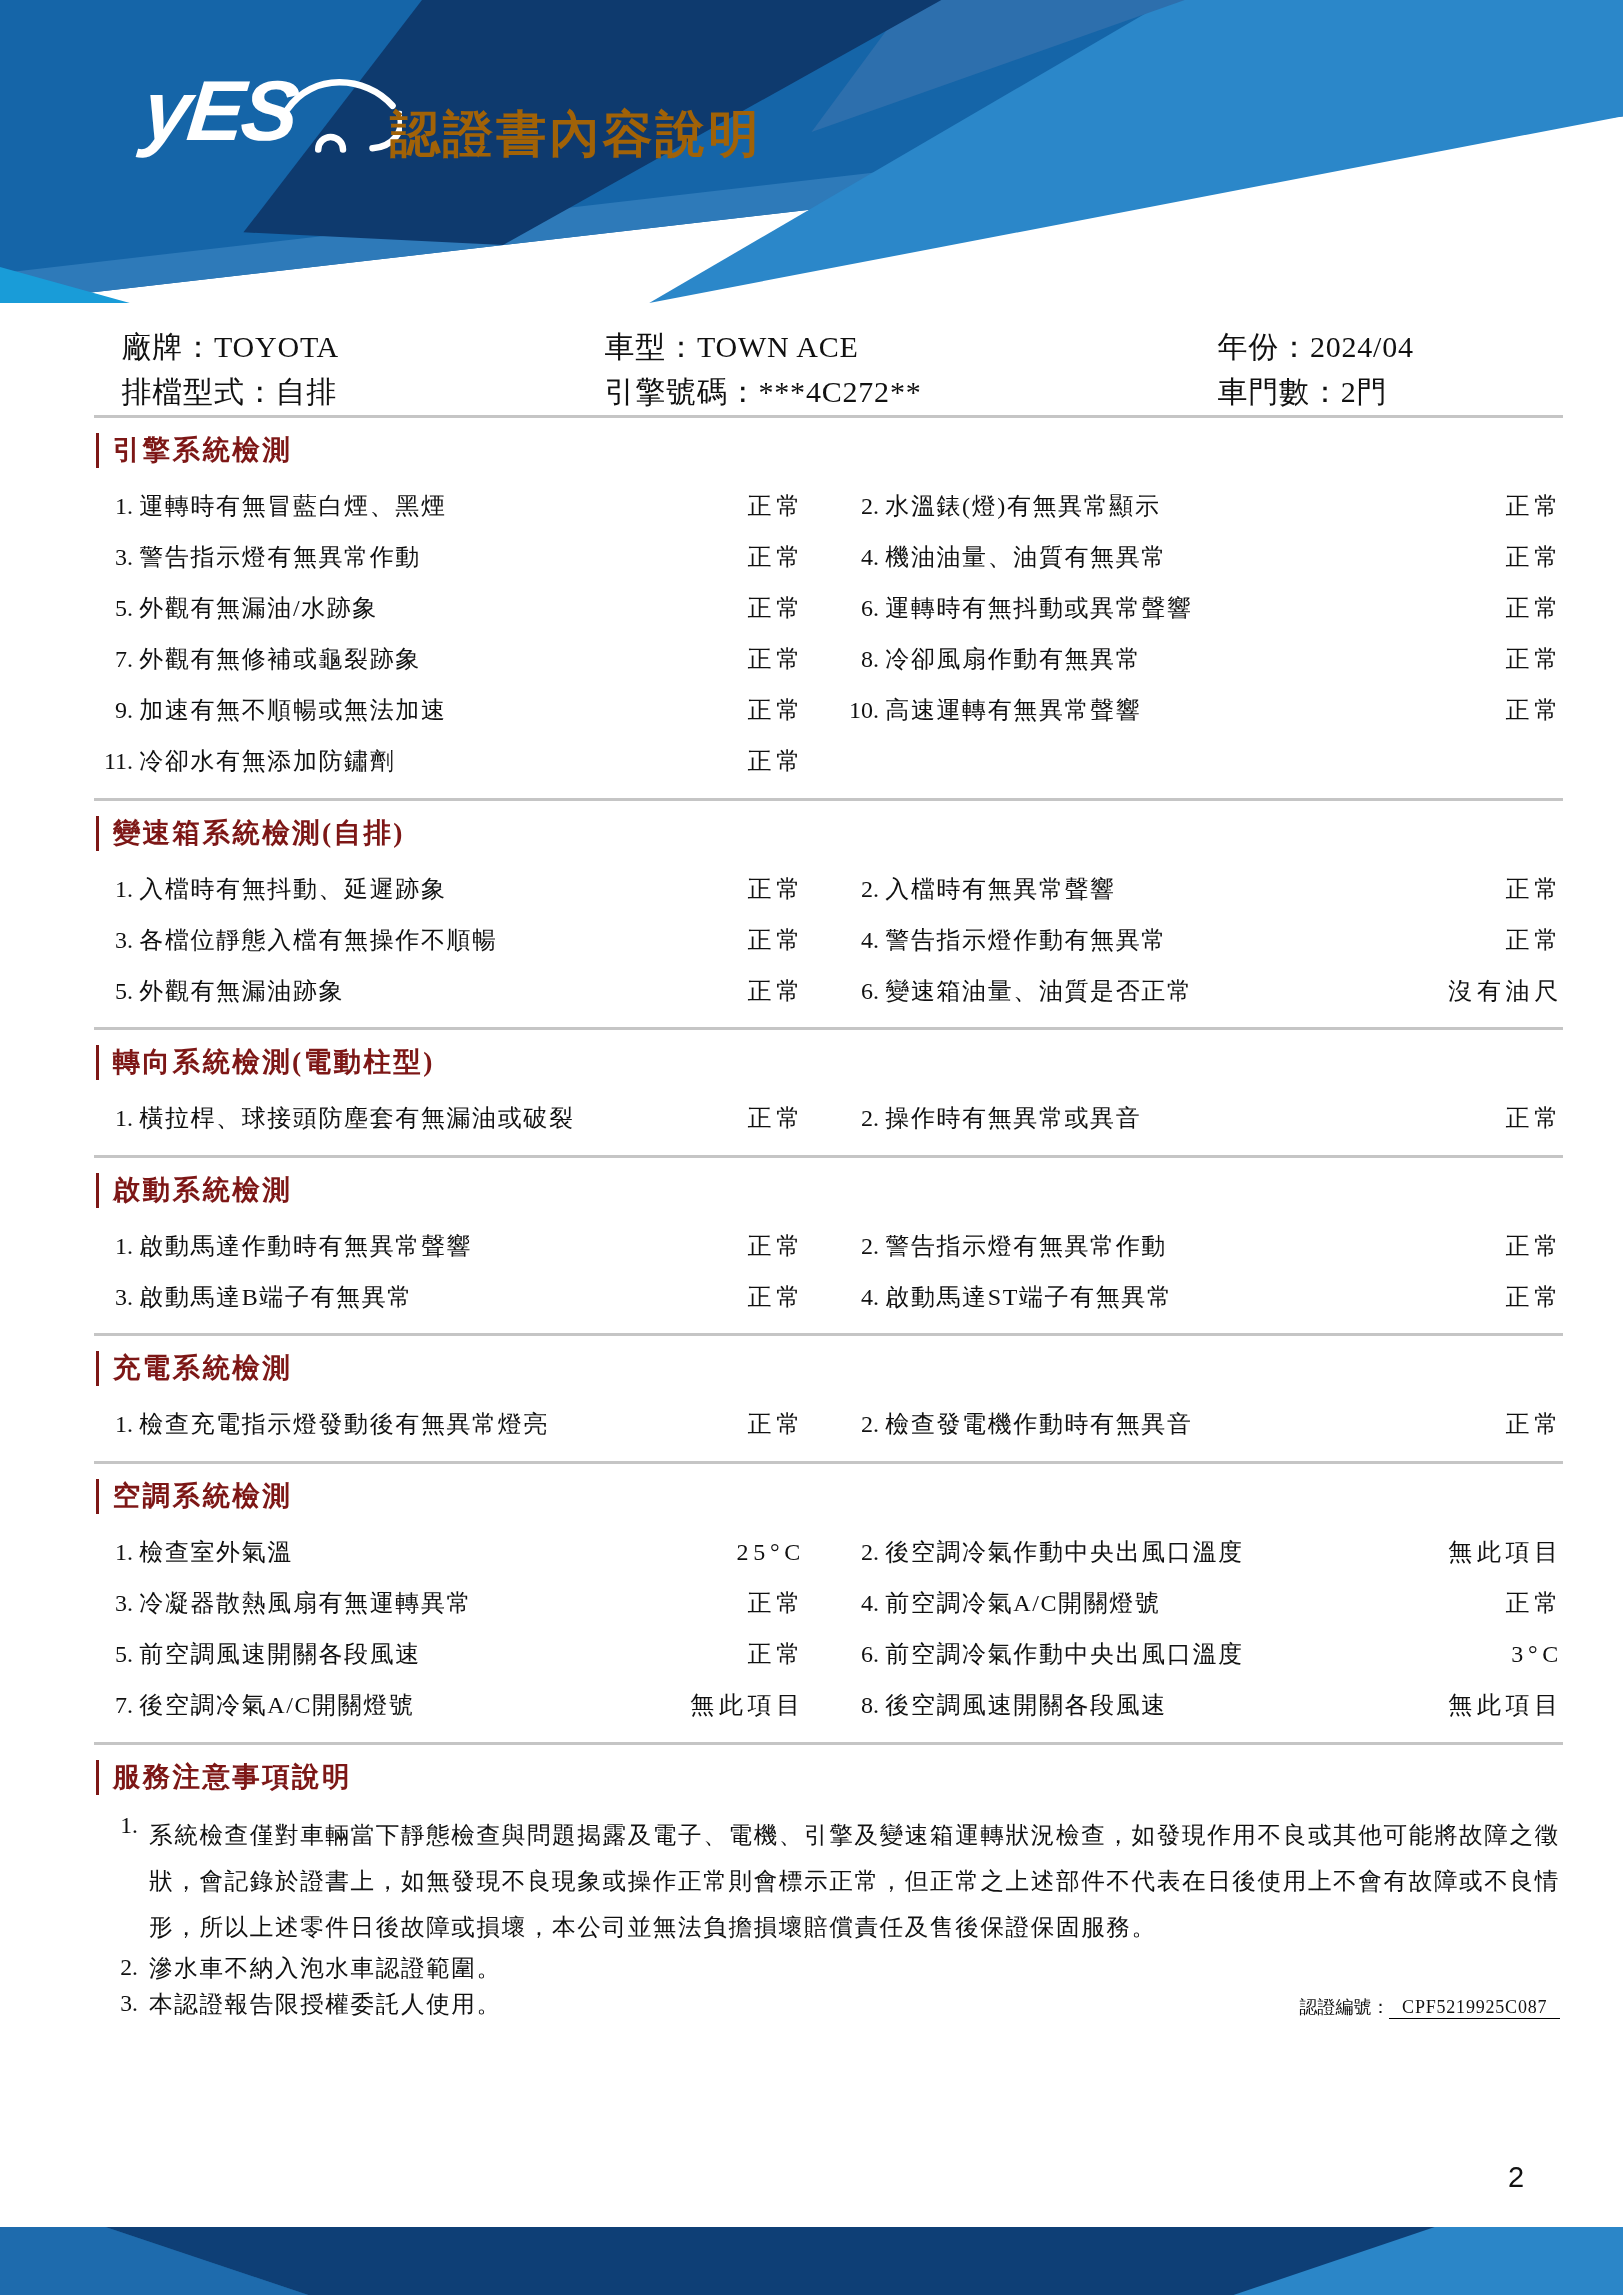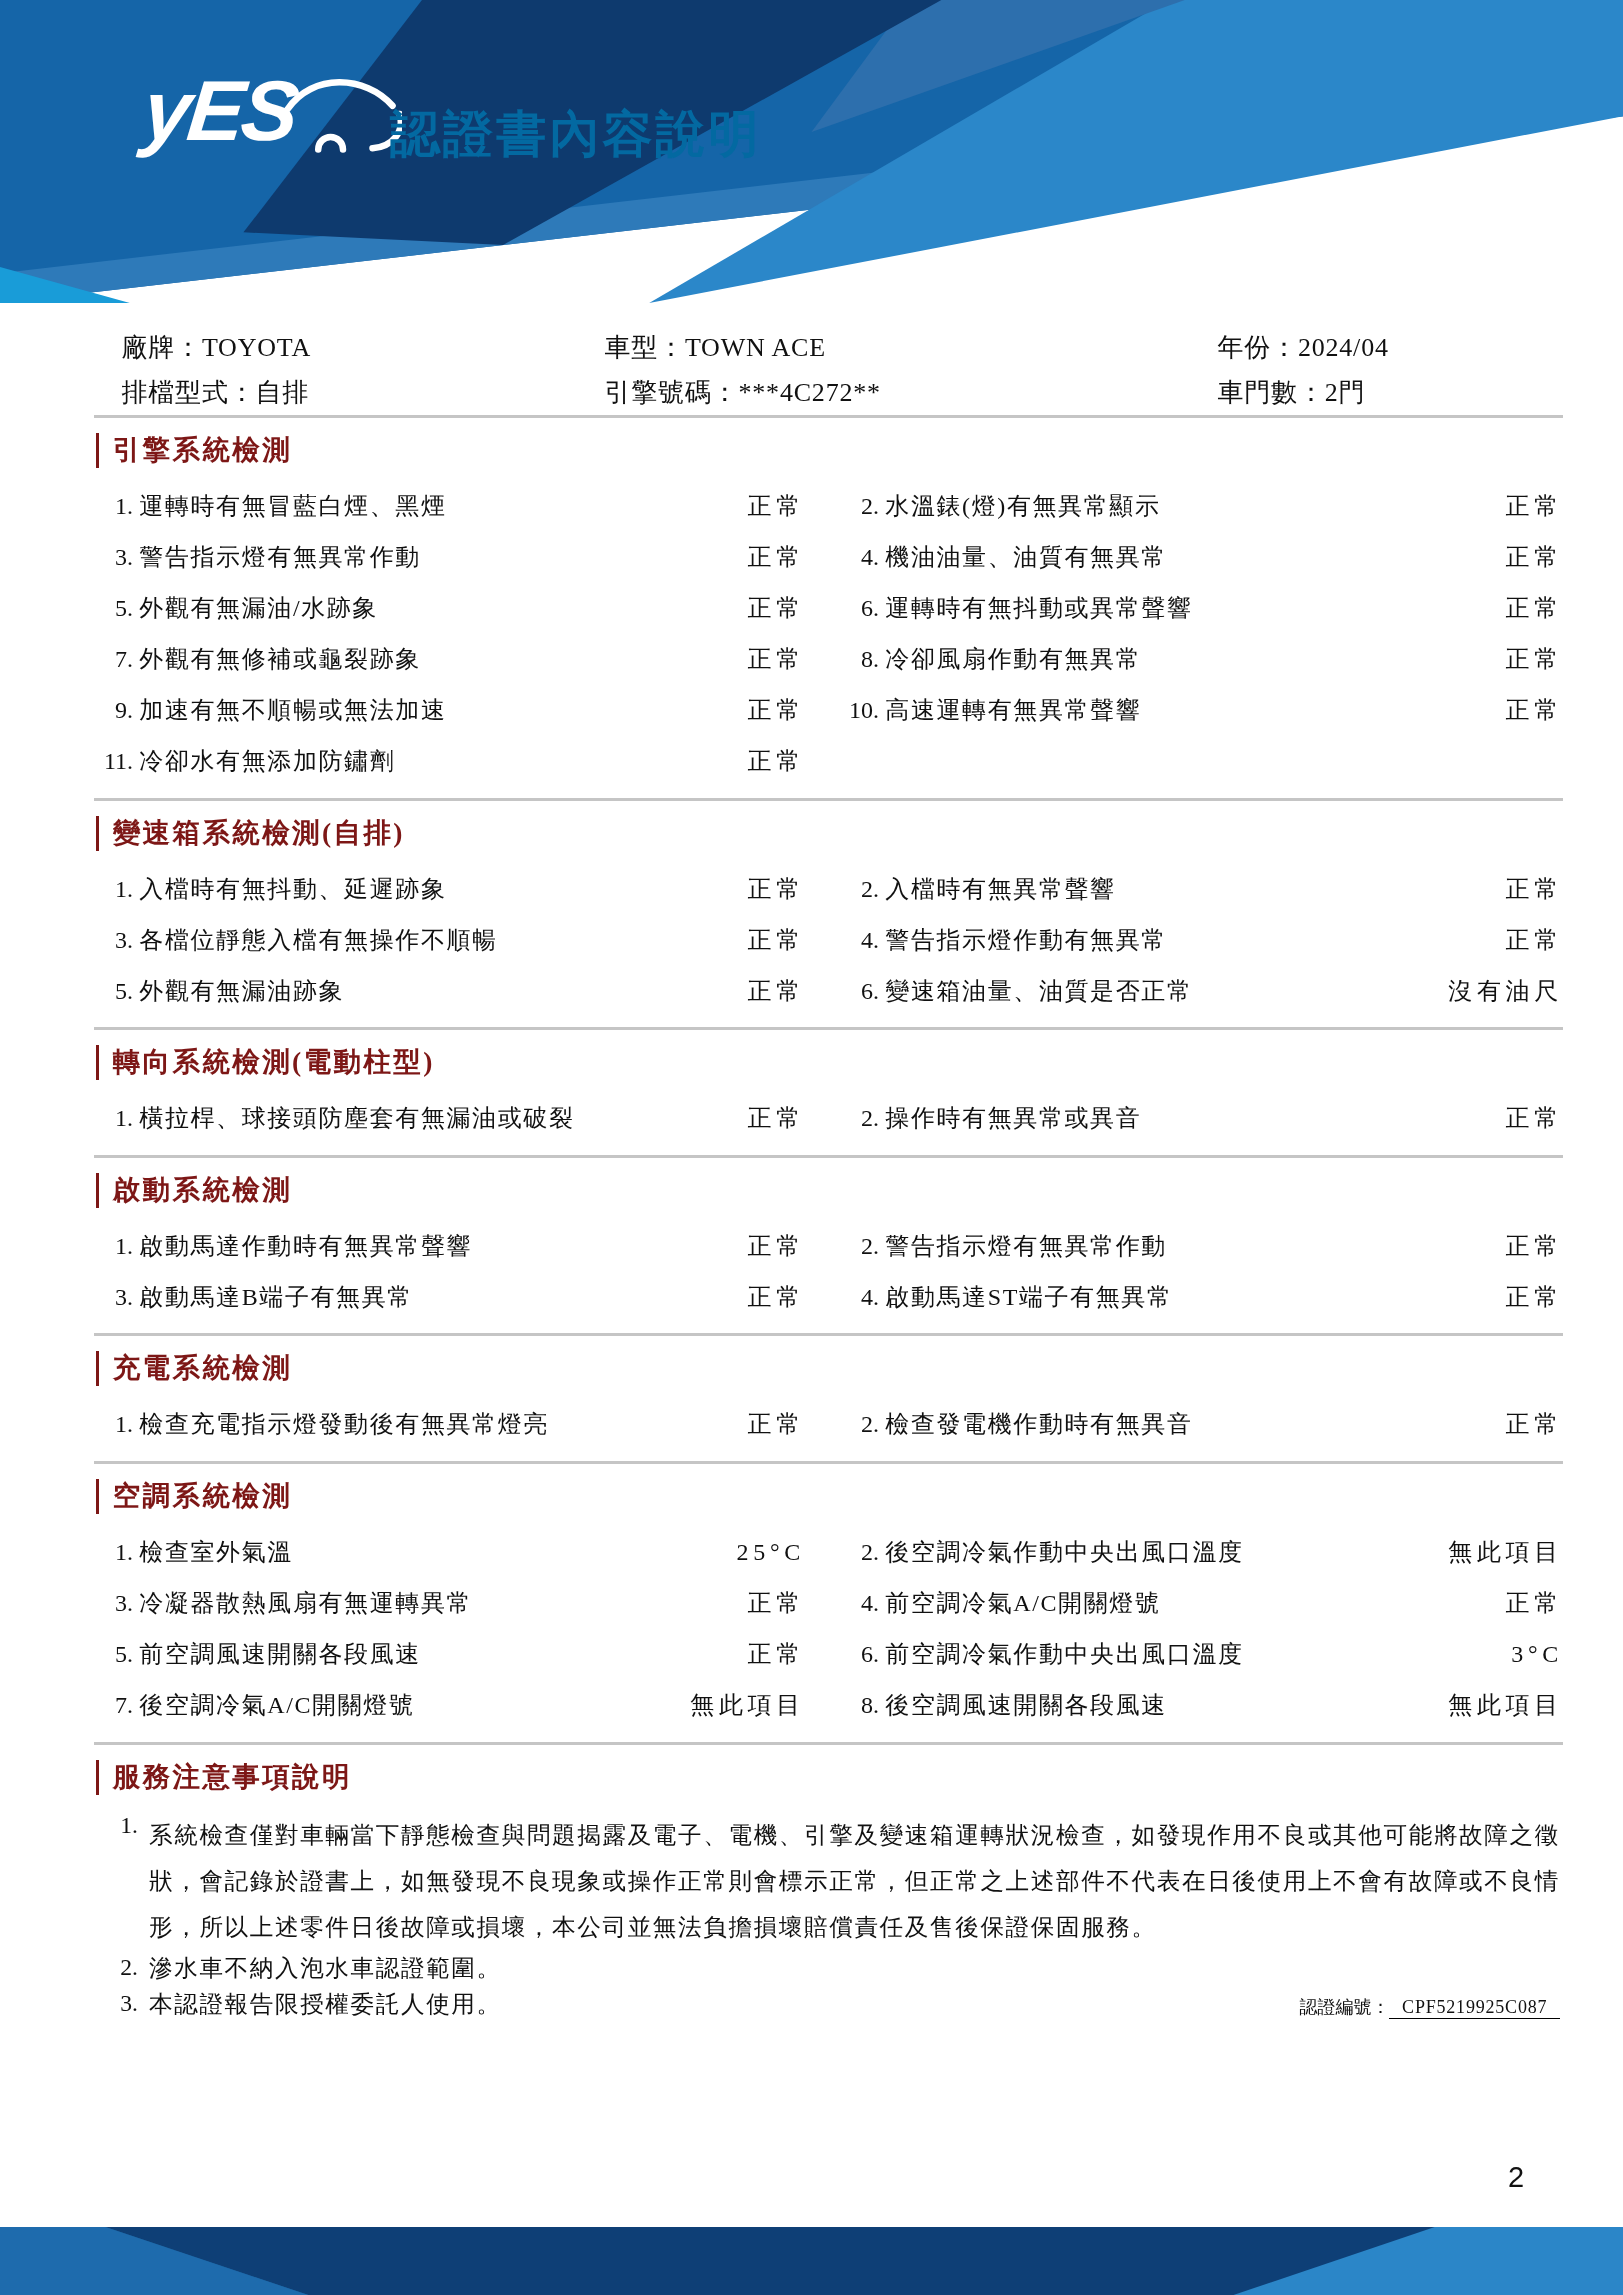--- a/index.html
+++ b/index.html
@@ -23,30 +23,30 @@
   .logo { position:absolute; left:144px; top:68px; width:236px; height:118px; }
   .logo-text {
     font-family:"Liberation Sans","DejaVu Sans",sans-serif;
     font-style:italic; font-weight:bold; font-size:85px; line-height:85px;
     color:#ffffff; letter-spacing:-3.1px; display:inline-block; transform:skewX(-6deg);
   }
   .logo-car { position:absolute; left:140px; top:-12.6px; }
   .hdr-title {
     position:absolute; left:390px; top:101px;
     font-family:"Liberation Sans","DejaVu Sans",sans-serif;
-    font-weight:bold; font-size:50px; color:#0369a1; letter-spacing:3.1px;
+    font-weight:bold; font-size:50px; color:#a16207; letter-spacing:3.1px;
     white-space:nowrap;
   }
 
   
   main { position:absolute; top:314px; left:94px; width:1469px; }
 
   .vinfo { padding:11px 0 0 0; }
   .vinfo-row { display:grid; grid-template-columns:483px 613px 1fr; height:45px; align-items:center; padding-left:27.5px; }
-  .vinfo-cell { font-size:26px; letter-spacing:0.8px; white-space:nowrap; }
+  .vinfo-cell { font-size:30px; letter-spacing:0.8px; white-space:nowrap; }
 
   section.blk { border-top:3.9px solid #c5c5c5; padding-top:14px; }
   .sec-title { display:flex; align-items:flex-end; height:36px; margin-bottom:12.6px; }
   .sec-bar { width:3.1px; height:35px; background:#7d1716; margin-left:1.6px; margin-right:14px; flex:none; }
   .sec-text { color:#7d1716; font-weight:bold; font-size:27.5px; letter-spacing:2.4px; white-space:nowrap; }
   .rows { padding-bottom:11px; }
   .row { display:grid; grid-template-columns:711px 1fr; column-gap:35px; height:51px; align-items:center; }
   .cell { display:flex; align-items:baseline; font-size:24px; }
   .cell .num { width:39px; text-align:right; flex:none; }
   .cell .lbl { margin-left:6.3px; letter-spacing:1.6px; white-space:nowrap; }

